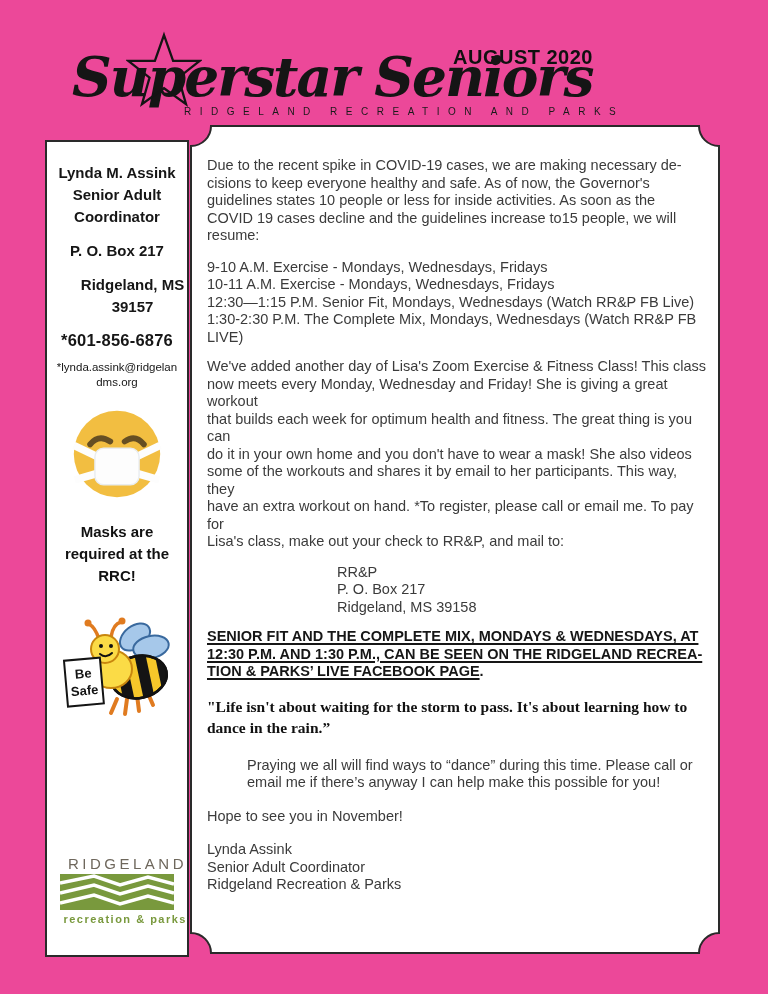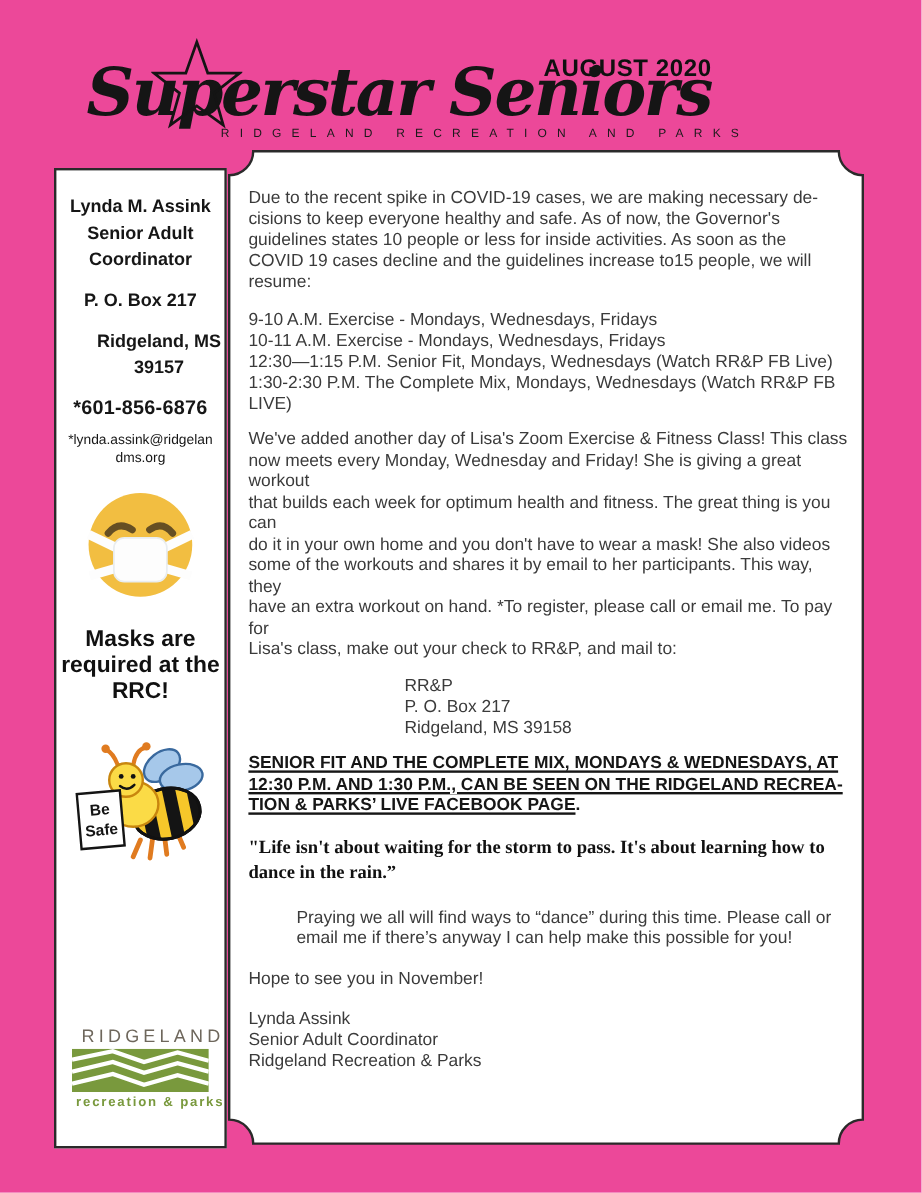--- a/index.html
+++ b/index.html
@@ -28,21 +28,21 @@
     position:absolute; left:45px; top:140px; width:144px; height:817px;
     border:2px solid #2a2a2a; background:#fff; text-align:center;
   }
   .contact { padding-top:20px; font-weight:700; color:#161616; }
   .contact .name-block { font-size:15px; line-height:22px; white-space:pre-line; }
   .contact .po-box { margin-top:12px; font-size:15px; line-height:22px; }
   .contact .city-block { margin-top:12px; font-size:15px; line-height:22px; white-space:pre-line;padding-left:31px; }
   .contact .phone { margin-top:13px; font-size:16.5px; letter-spacing:.2px; }
   .contact .email { margin-top:10px; font-size:11.5px; font-weight:400; line-height:15px; white-space:pre-line; }
   .mask-emoji-wrap { margin-top:16px; }
-  .mask-notice { margin-top:15px; font-size:19px; font-weight:700; color:#111; line-height:22px; white-space:pre-line; }
+  .mask-notice { margin-top:15px; font-size:15px; font-weight:700; color:#111; line-height:22px; white-space:pre-line; }
   .bee-wrap { margin-top:24px; }
   .logo {
     position:absolute; bottom:30px; left:0; width:100%; text-align:right;
   }
   .logo-name {
     font-size:15px; letter-spacing:3.5px; color:#6e675c; font-weight:400;
     font-family:"Liberation Sans", sans-serif;
   }
   .logo-tag {
     margin-top:3px; font-size:11px; font-weight:700; color:#79993d; letter-spacing:1.5px;

